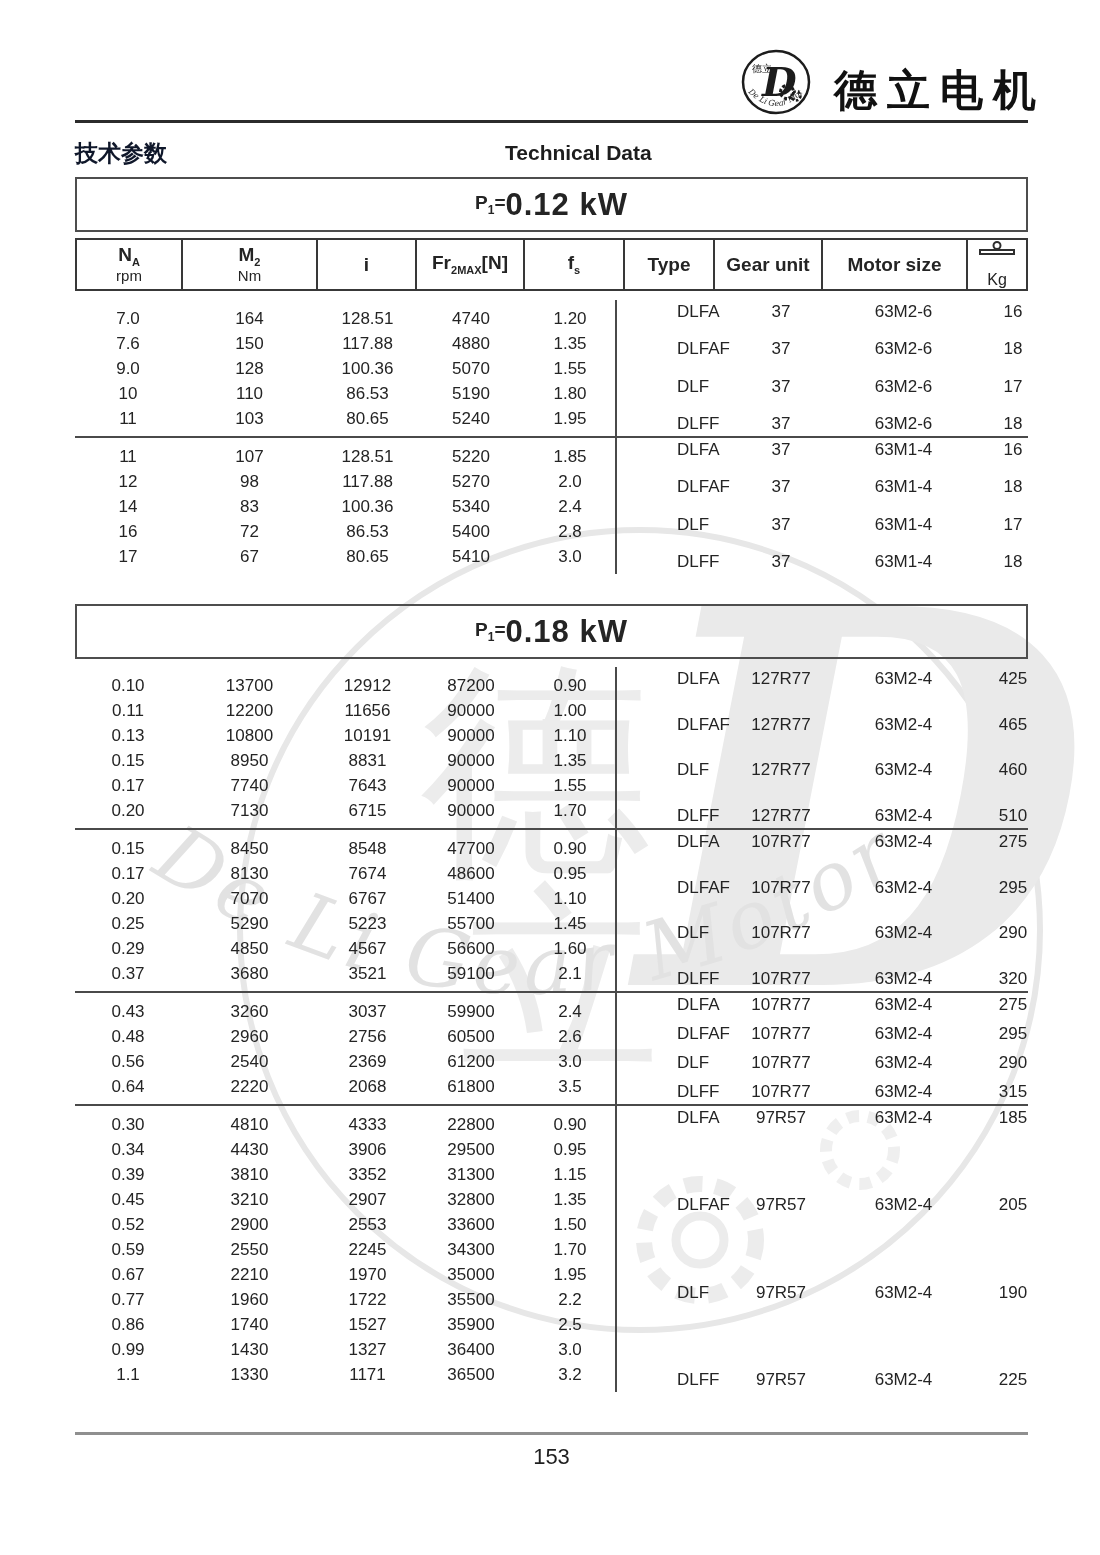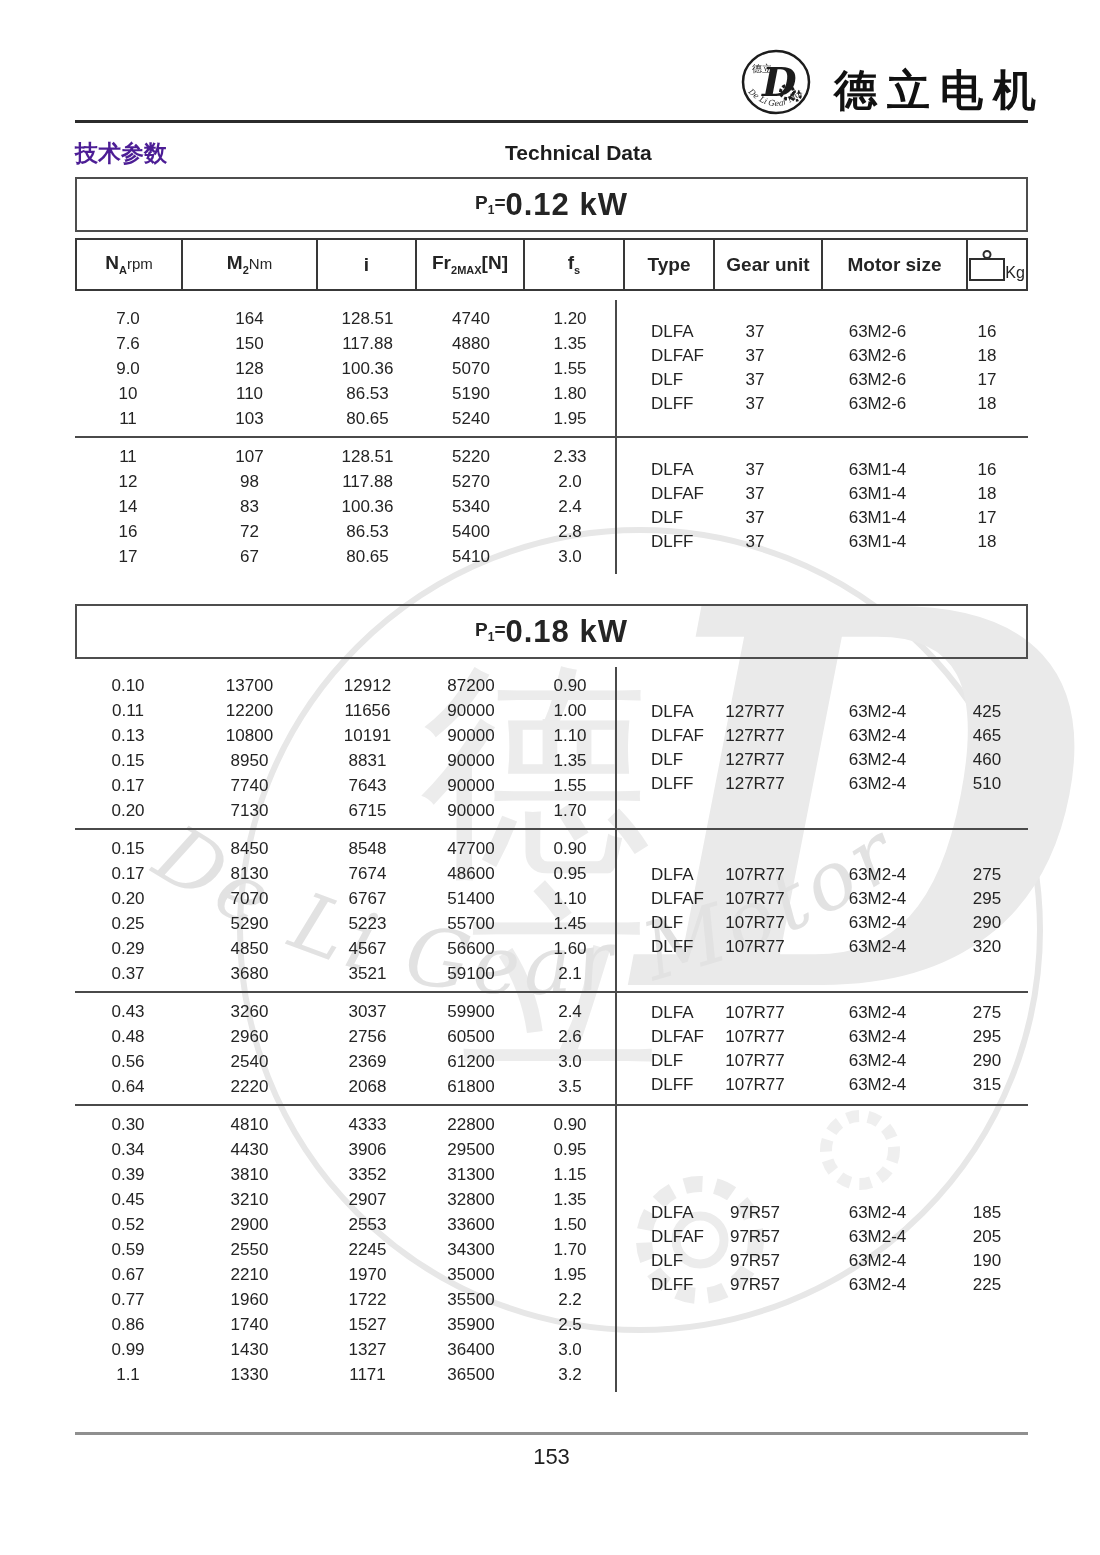--- a/index.html
+++ b/index.html
@@ -8,55 +8,55 @@
     font-family:"Liberation Sans","DejaVu Sans",sans-serif;color:#242424;overflow:hidden;
   }
   .wm{position:absolute;top:0;left:0;z-index:0;}
   .layer{position:relative;z-index:1;}
 
   
   .logo{position:absolute;left:740px;top:48px;width:72px;height:72px;}
   .brand{position:absolute;left:834px;top:62px;font-family:"DejaVu Serif","Liberation Serif",serif;
          font-size:43px;font-weight:bold;letter-spacing:10px;color:#111;white-space:nowrap;}
   .header-rule{position:absolute;left:75px;top:120px;width:953px;height:3px;background:#2b2b2b;}
-  .sec-cn{position:absolute;left:75px;top:138px;font-size:23px;font-weight:bold;color:#4c1d95;}
+  .sec-cn{position:absolute;left:75px;top:138px;font-size:23px;font-weight:bold;color:#0f172a;}
   .sec-en{position:absolute;left:505px;top:141px;width:300px;text-align:left;font-size:21px;font-weight:bold;color:#1d1d1d;}
 
   
   .tsec{position:absolute;left:75px;width:953px;}
   .tsec.t0{top:177px;}
   .tsec.t1{top:604px;}
   .title-box{box-sizing:border-box;border:2px solid #4e4e4e;height:55px;display:flex;align-items:center;justify-content:center;background:transparent;}
   .p-small{font-size:19px;font-weight:bold;}
   .p-small sub{font-size:12px;}
   .p-big{font-size:31px;font-weight:bold;letter-spacing:1px;}
 
   .tbl-header{box-sizing:border-box;display:flex;border:2px solid #383838;height:53px;margin-top:6px;background:transparent;}
-  .hcell{box-sizing:border-box;border-right:2px solid #383838;display:flex;flex-direction:row;align-items:center;justify-content:center;line-height:1.12;}
+  .hcell{box-sizing:border-box;border-right:2px solid #383838;display:flex;flex-direction:column;align-items:center;justify-content:center;line-height:1.12;}
   .hcell:last-child{border-right:none;flex:1;}
   .hmain{font-size:19px;font-weight:bold;}
   .hmain sub{font-size:11px;}
   .hunit{font-size:15px;font-weight:normal;}
   .hlabel{font-size:19px;font-weight:bold;}
   .w0{width:106px}.w1{width:135px}.w2{width:99px}.w3{width:108px}.w4{width:100px}
   .w5{width:90px}.w6{width:108px}.w7{width:145px}
   .weight-icon{width:32px;height:19px;border:2px solid #2e2e2e;position:relative;margin-top:9px;}
   .weight-icon::before{content:"";position:absolute;top:-10px;left:50%;transform:translateX(-50%);
      width:5px;height:5px;border:2px solid #2e2e2e;border-radius:50%;background:#fff;}
   .kg-label{font-size:16px;margin-top:16px;}
 
   .blocks{margin-top:9px;}
   .t1 .blocks{margin-top:8px;}
   .block{display:flex;border-bottom:2px solid #4a4a4a;}
   .block.last{border-bottom:none;}
   .block-left{width:540px;padding:6px 0 5px 0;}
   .num-row{display:flex;height:25px;align-items:center;}
   .num-cell{font-size:17px;text-align:center;}
   .c0{width:106px}.c1{width:137px}.c2{width:99px}.c3{width:108px}.c4{width:90px}
-  .block-right{flex:1;border-left:2px solid #4a4a4a;display:flex;flex-direction:column;justify-content:center;}
+  .block-right{flex:1;border-left:2px solid #4a4a4a;display:flex;flex-direction:column;justify-content:space-between;padding-left:26px;}
   .variant-row{display:flex;height:24px;align-items:center;}
   .var-cell{font-size:17px;}
   .v0{width:88px;box-sizing:border-box;padding-left:34px;text-align:left;}
   .v1{width:100px;text-align:center;}
   .v2{width:145px;text-align:center;}
   .v3{width:74px;text-align:center;}
 
   
   .footer-rule{position:absolute;left:75px;top:1432px;width:953px;height:3px;background:#8f8f8f;}
   .page-num{position:absolute;left:75px;top:1444px;width:953px;text-align:center;font-size:22px;color:#1f1f1f;}
@@ -206,21 +206,21 @@
               </div>
             </div>
           </div>
           <div class="block last">
             <div class="block-left">
               <div class="num-row">
                 <div class="num-cell c0">11</div>
                 <div class="num-cell c1">107</div>
                 <div class="num-cell c2">128.51</div>
                 <div class="num-cell c3">5220</div>
-                <div class="num-cell c4">2.33</div>
+                <div class="num-cell c4">1.85</div>
               </div>
               <div class="num-row">
                 <div class="num-cell c0">12</div>
                 <div class="num-cell c1">98</div>
                 <div class="num-cell c2">117.88</div>
                 <div class="num-cell c3">5270</div>
                 <div class="num-cell c4">2.0</div>
               </div>
               <div class="num-row">
                 <div class="num-cell c0">14</div>

